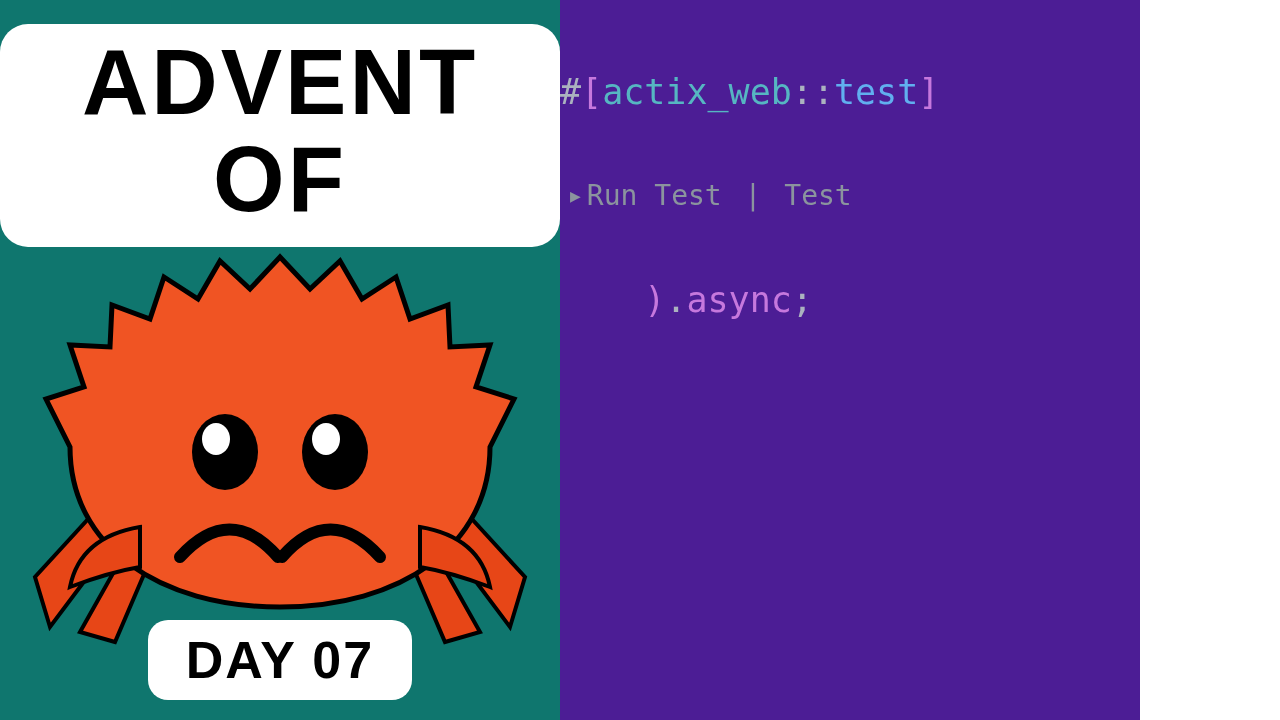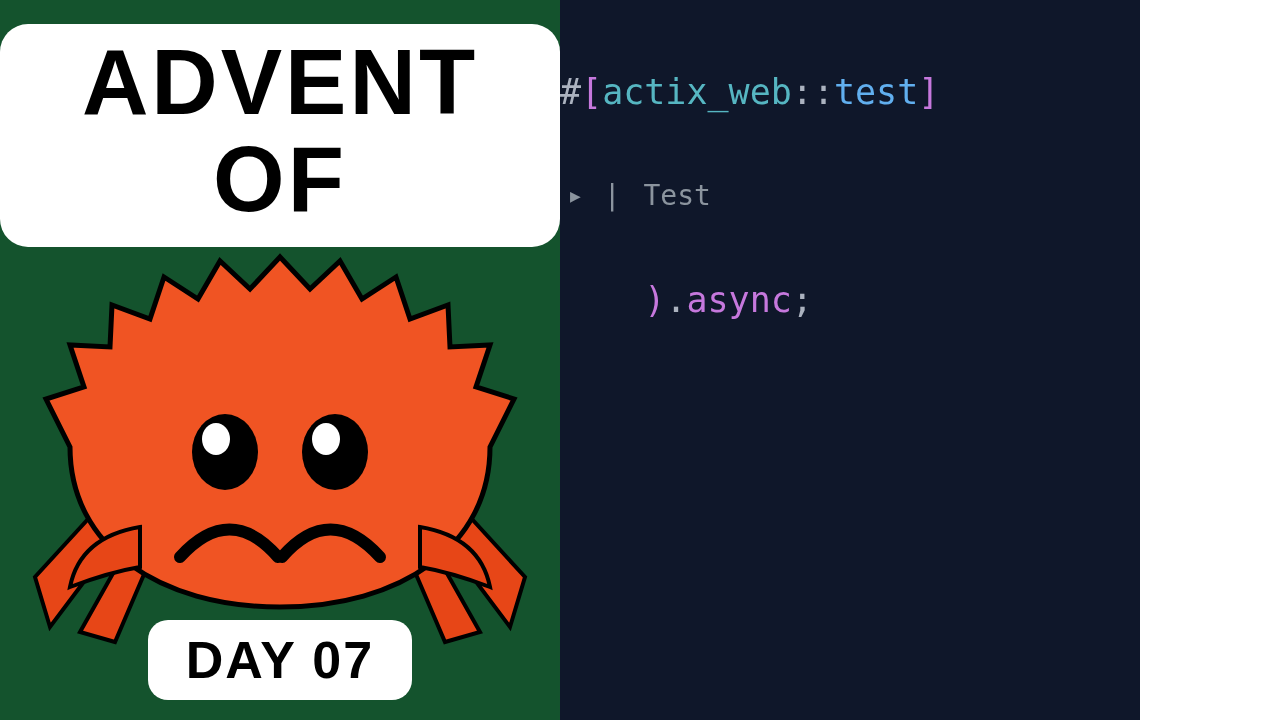--- a/index.html
+++ b/index.html
@@ -6,21 +6,21 @@
   body {
     width: 1280px;
     height: 720px;
     overflow: hidden;
     display: flex;
     font-family: sans-serif;
   }
   .left-panel {
     width: 560px;
     height: 720px;
-    background: #14532d;
+    background: #0f766e;
     position: relative;
     display: flex;
     flex-direction: column;
     align-items: center;
   }
   .title-card {
     background: #fff;
     border-radius: 28px;
     padding: 10px 30px 20px 30px;
     margin-top: 24px;
@@ -46,21 +46,21 @@
     padding: 10px 38px;
     font-family: Impact, "Arial Black", sans-serif;
     font-weight: 900;
     font-size: 52px;
     letter-spacing: 2px;
     color: #000;
   }
   .right-panel {
     width: 580px;
     height: 720px;
-    background: #0f172a;
+    background: #4c1d95;
     position: relative;
     overflow: hidden;
   }
   .code {
     font-family: "Menlo", "Consolas", monospace;
     font-size: 35px;
     line-height: 56px;
     white-space: pre;
     color: #abb2bf;
     padding: 8px 0 0 0;
@@ -127,21 +127,21 @@
       <path d="M400 300 Q460 310 470 360 Q430 345 400 340 Z" fill="#e74617" stroke="#000" stroke-width="4"></path>
     </svg>
   </div>
 
   <div class="day-card">DAY 07</div>
 </div>
 
 <div class="right-panel">
   <div class="code">
 <div><span class="attr-hash">#</span><span class="attr-br">[</span><span class="ns">actix_web</span><span class="scope">::</span><span class="ident">test</span><span class="attr-br">]</span></div>
-<div class="codelens"><span class="tri">▶</span><span> | </span><span>Test</span></div>
+<div class="codelens"><span class="tri">▶</span><span>Run Test</span><span> | </span><span>Test</span></div>
 <div>    <span class="paren-p">)</span><span class="punct">.</span><span class="kw">async</span><span class="punct">;</span></div>
 
 
 
 
 
 
   </div>
 </div>
 

